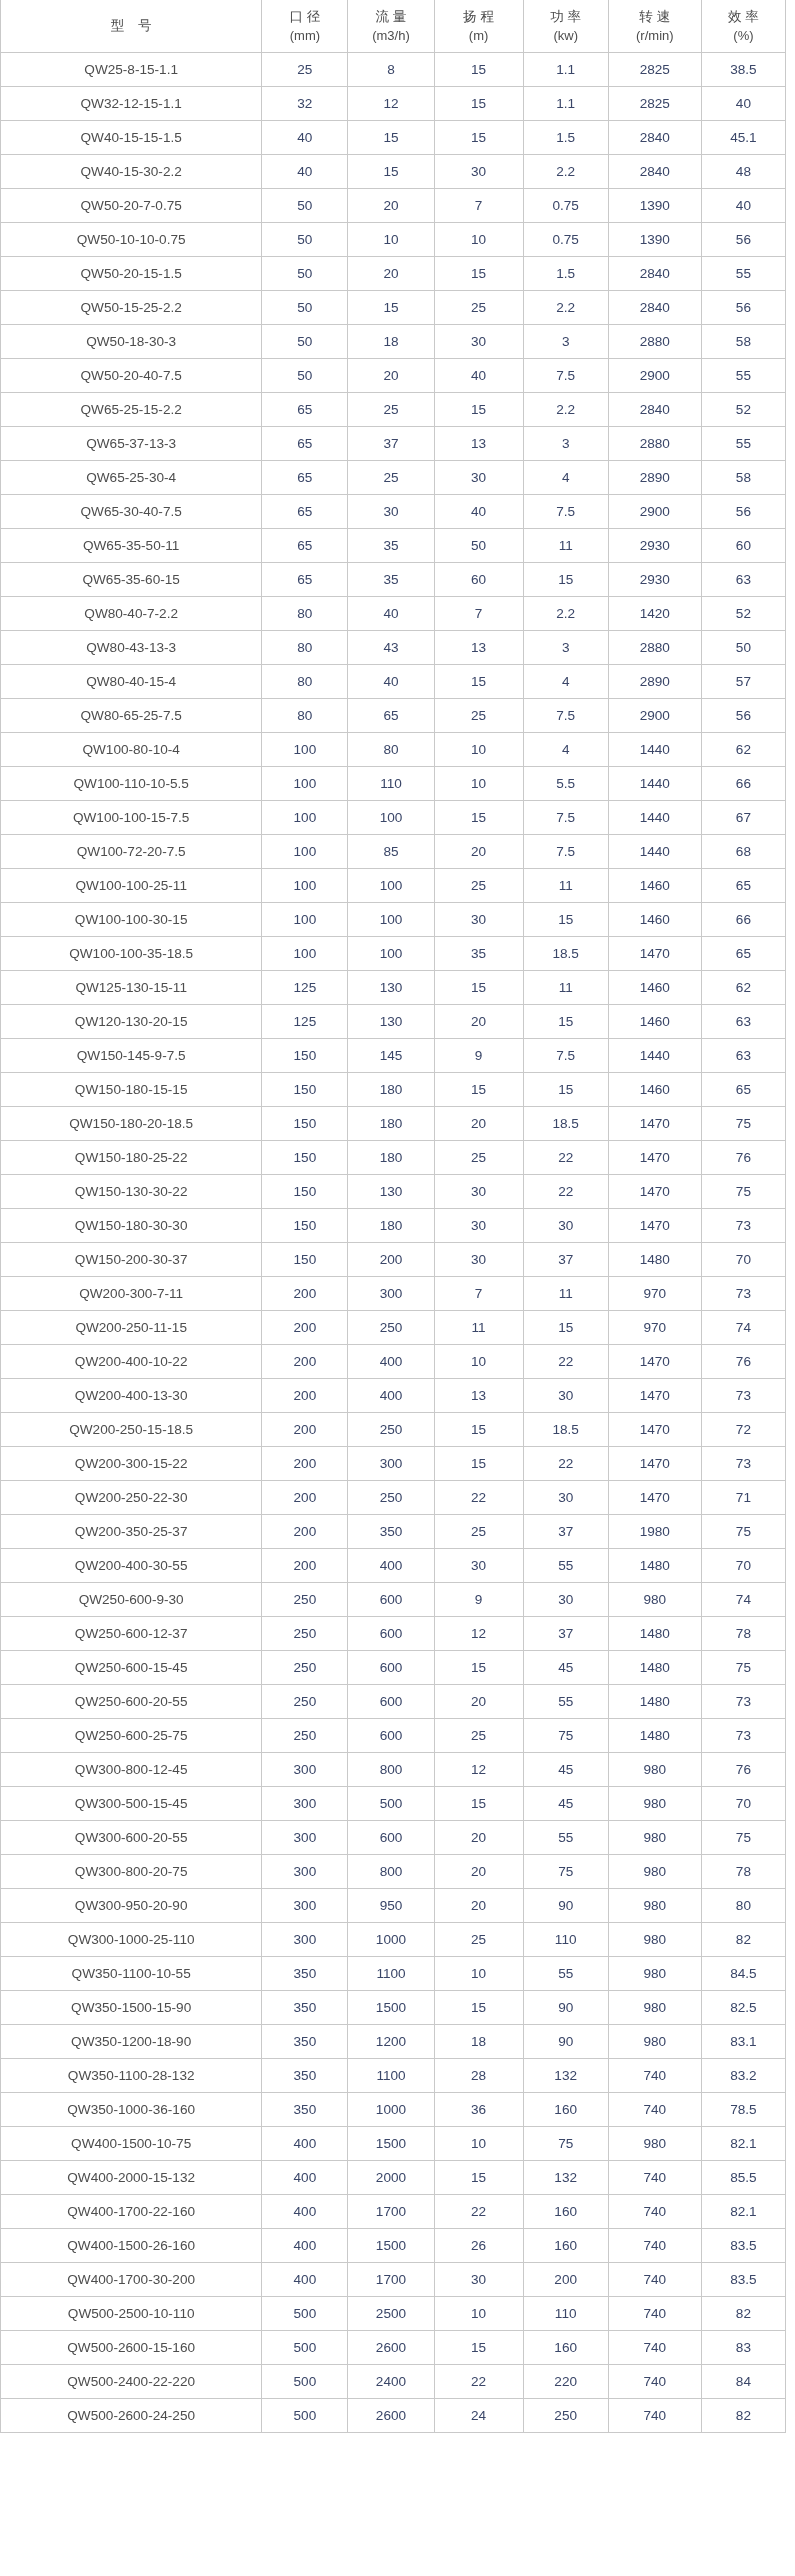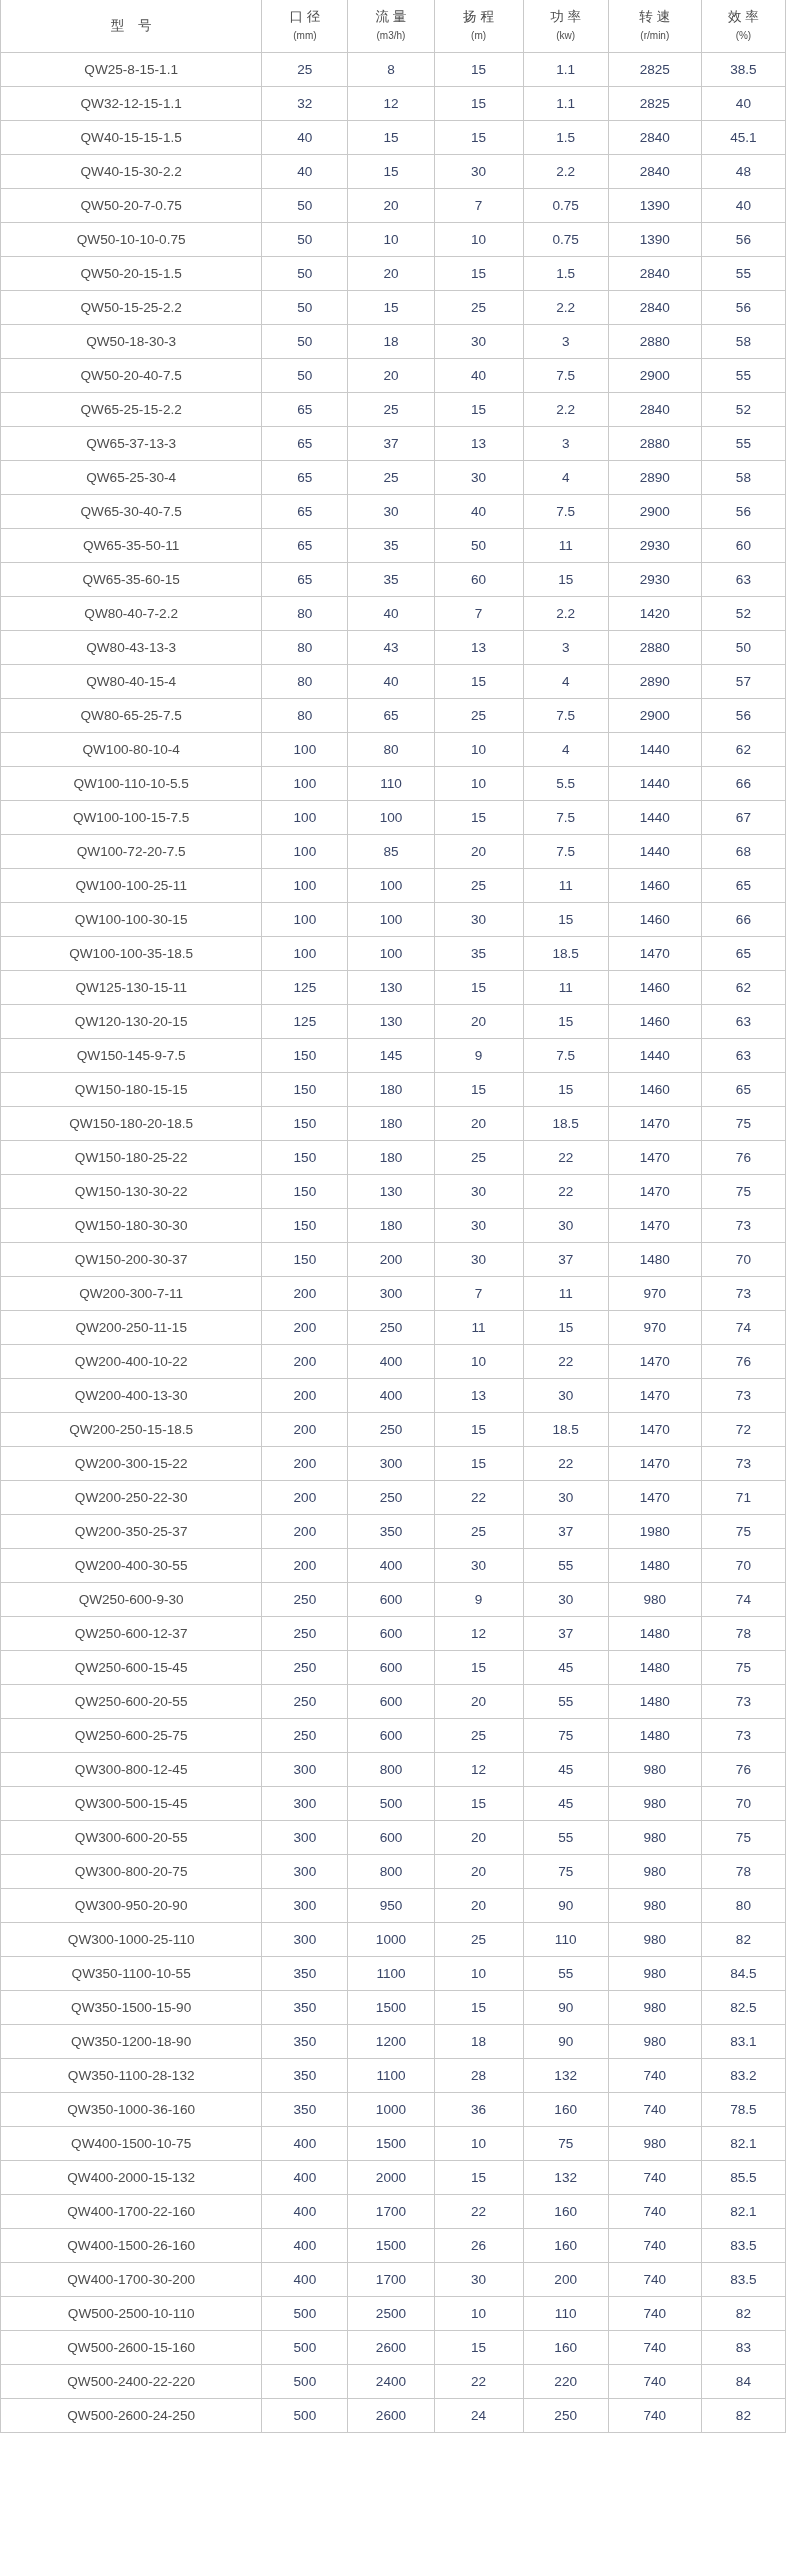--- a/index.html
+++ b/index.html
@@ -35,21 +35,21 @@
     white-space: nowrap;
   }
   thead th {
     border-top: none;
     height: 52px;
     font-weight: normal;
     font-size: 13.6px;
     color: #4d4d4d;
   }
   thead th .h-label { line-height: 20px; }
-  thead th .h-unit  { line-height: 18px; font-size: 10px; }
+  thead th .h-unit  { line-height: 18px; font-size: 13px; }
   tbody td {
     height: 33px;
     font-size: 13.6px;
   }
   tbody td.model-cell {
     color: #4d4d4d;
   }
   tbody td.value-cell {
     color: #3a4668;
   }

